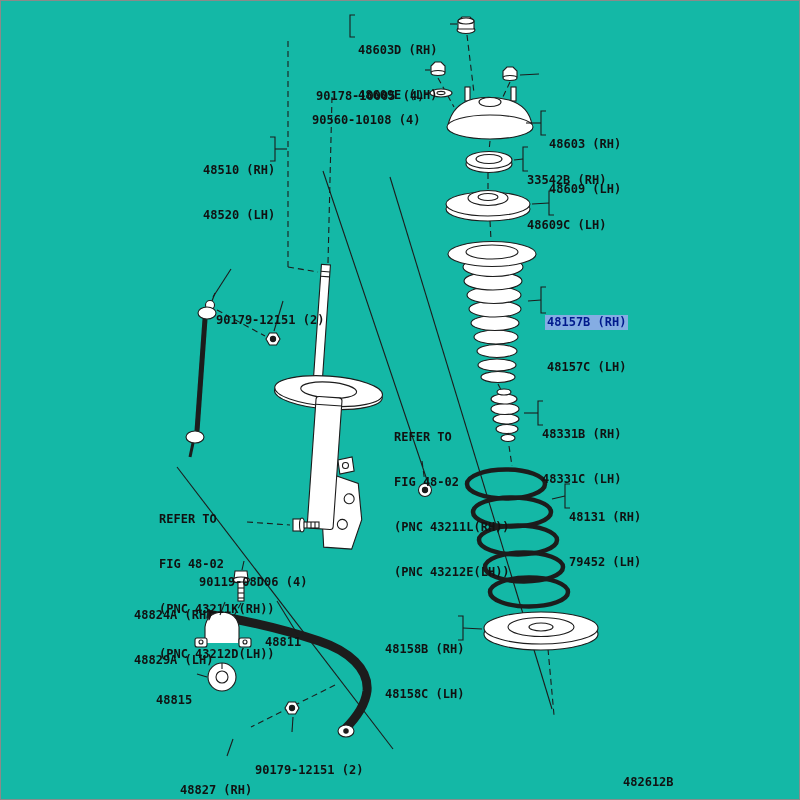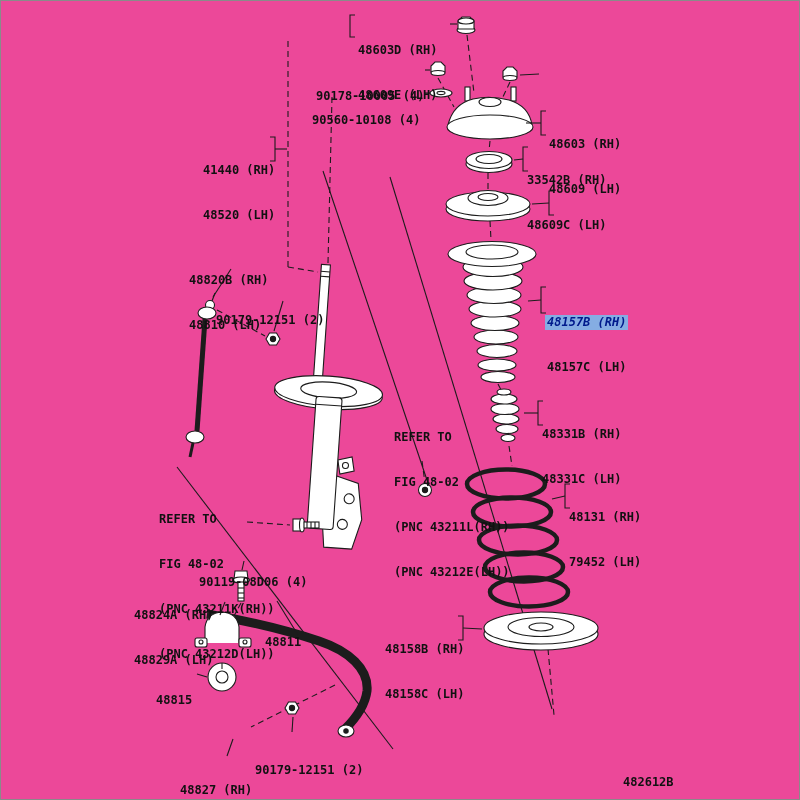--- a/index.html
+++ b/index.html
@@ -1,20 +1,20 @@
 <!DOCTYPE html>
 <html><head>
 <meta charset="utf-8">
 <style>
   html,body{margin:0;padding:0;background:#fff;}
-  #frame{position:relative;width:798px;height:798px;border:1px solid #8a8a8a;background:#ec4899;overflow:hidden;}
+  #frame{position:relative;width:798px;height:798px;border:1px solid #8a8a8a;background:#14b8a6;overflow:hidden;}
   svg{position:absolute;left:0;top:0;}
   .lbl{position:absolute;font:700 12px/15px "DejaVu Sans Mono","Liberation Mono",monospace;color:#111;white-space:pre;}
   .lbl span{display:block;}
-  .hl{background:#85ade3;color:#001a8c;padding:0 2px;margin-left:-2px;font-style:italic;}
+  .hl{background:#85ade3;color:#001a8c;padding:0 2px;margin-left:-2px;}
   .code{position:absolute;font:700 12px/14px "DejaVu Sans Mono","Liberation Mono",monospace;color:#111;}
 </style>
 </head>
 <body>
 
 <div id="frame">
 
   <svg width="798" height="798" viewBox="0 0 798 798">
     <g stroke="#1c1c1c" stroke-width="1.1" fill="none">
 
@@ -252,34 +252,30 @@
     <span>90560-10108 (4)</span>
   </div>
 
 
   <div class="lbl" style="left:548px;top:106px">
     <span>48603 (RH)</span>
     <span>48609 (LH)</span>
   </div>
 
   <div class="lbl" style="left:202px;top:132px">
-    <span>41440 (RH)</span>
+    <span>48510 (RH)</span>
     <span>48520 (LH)</span>
   </div>
 
   <div class="lbl" style="left:526px;top:142px">
     <span>33542B (RH)</span>
     <span>48609C (LH)</span>
   </div>
 
 
-  <div class="lbl" style="left:188px;top:242px">
-    <span>48820B (RH)</span>
-    <span>48810 (LH)</span>
-  </div>
 
   <div class="lbl" style="left:215px;top:282px">
     <span>90179-12151 (2)</span>
   </div>
 
   <div class="lbl" style="left:546px;top:284px">
     <span class="hl">48157B (RH)</span>
     <span>48157C (LH)</span>
   </div>
 

